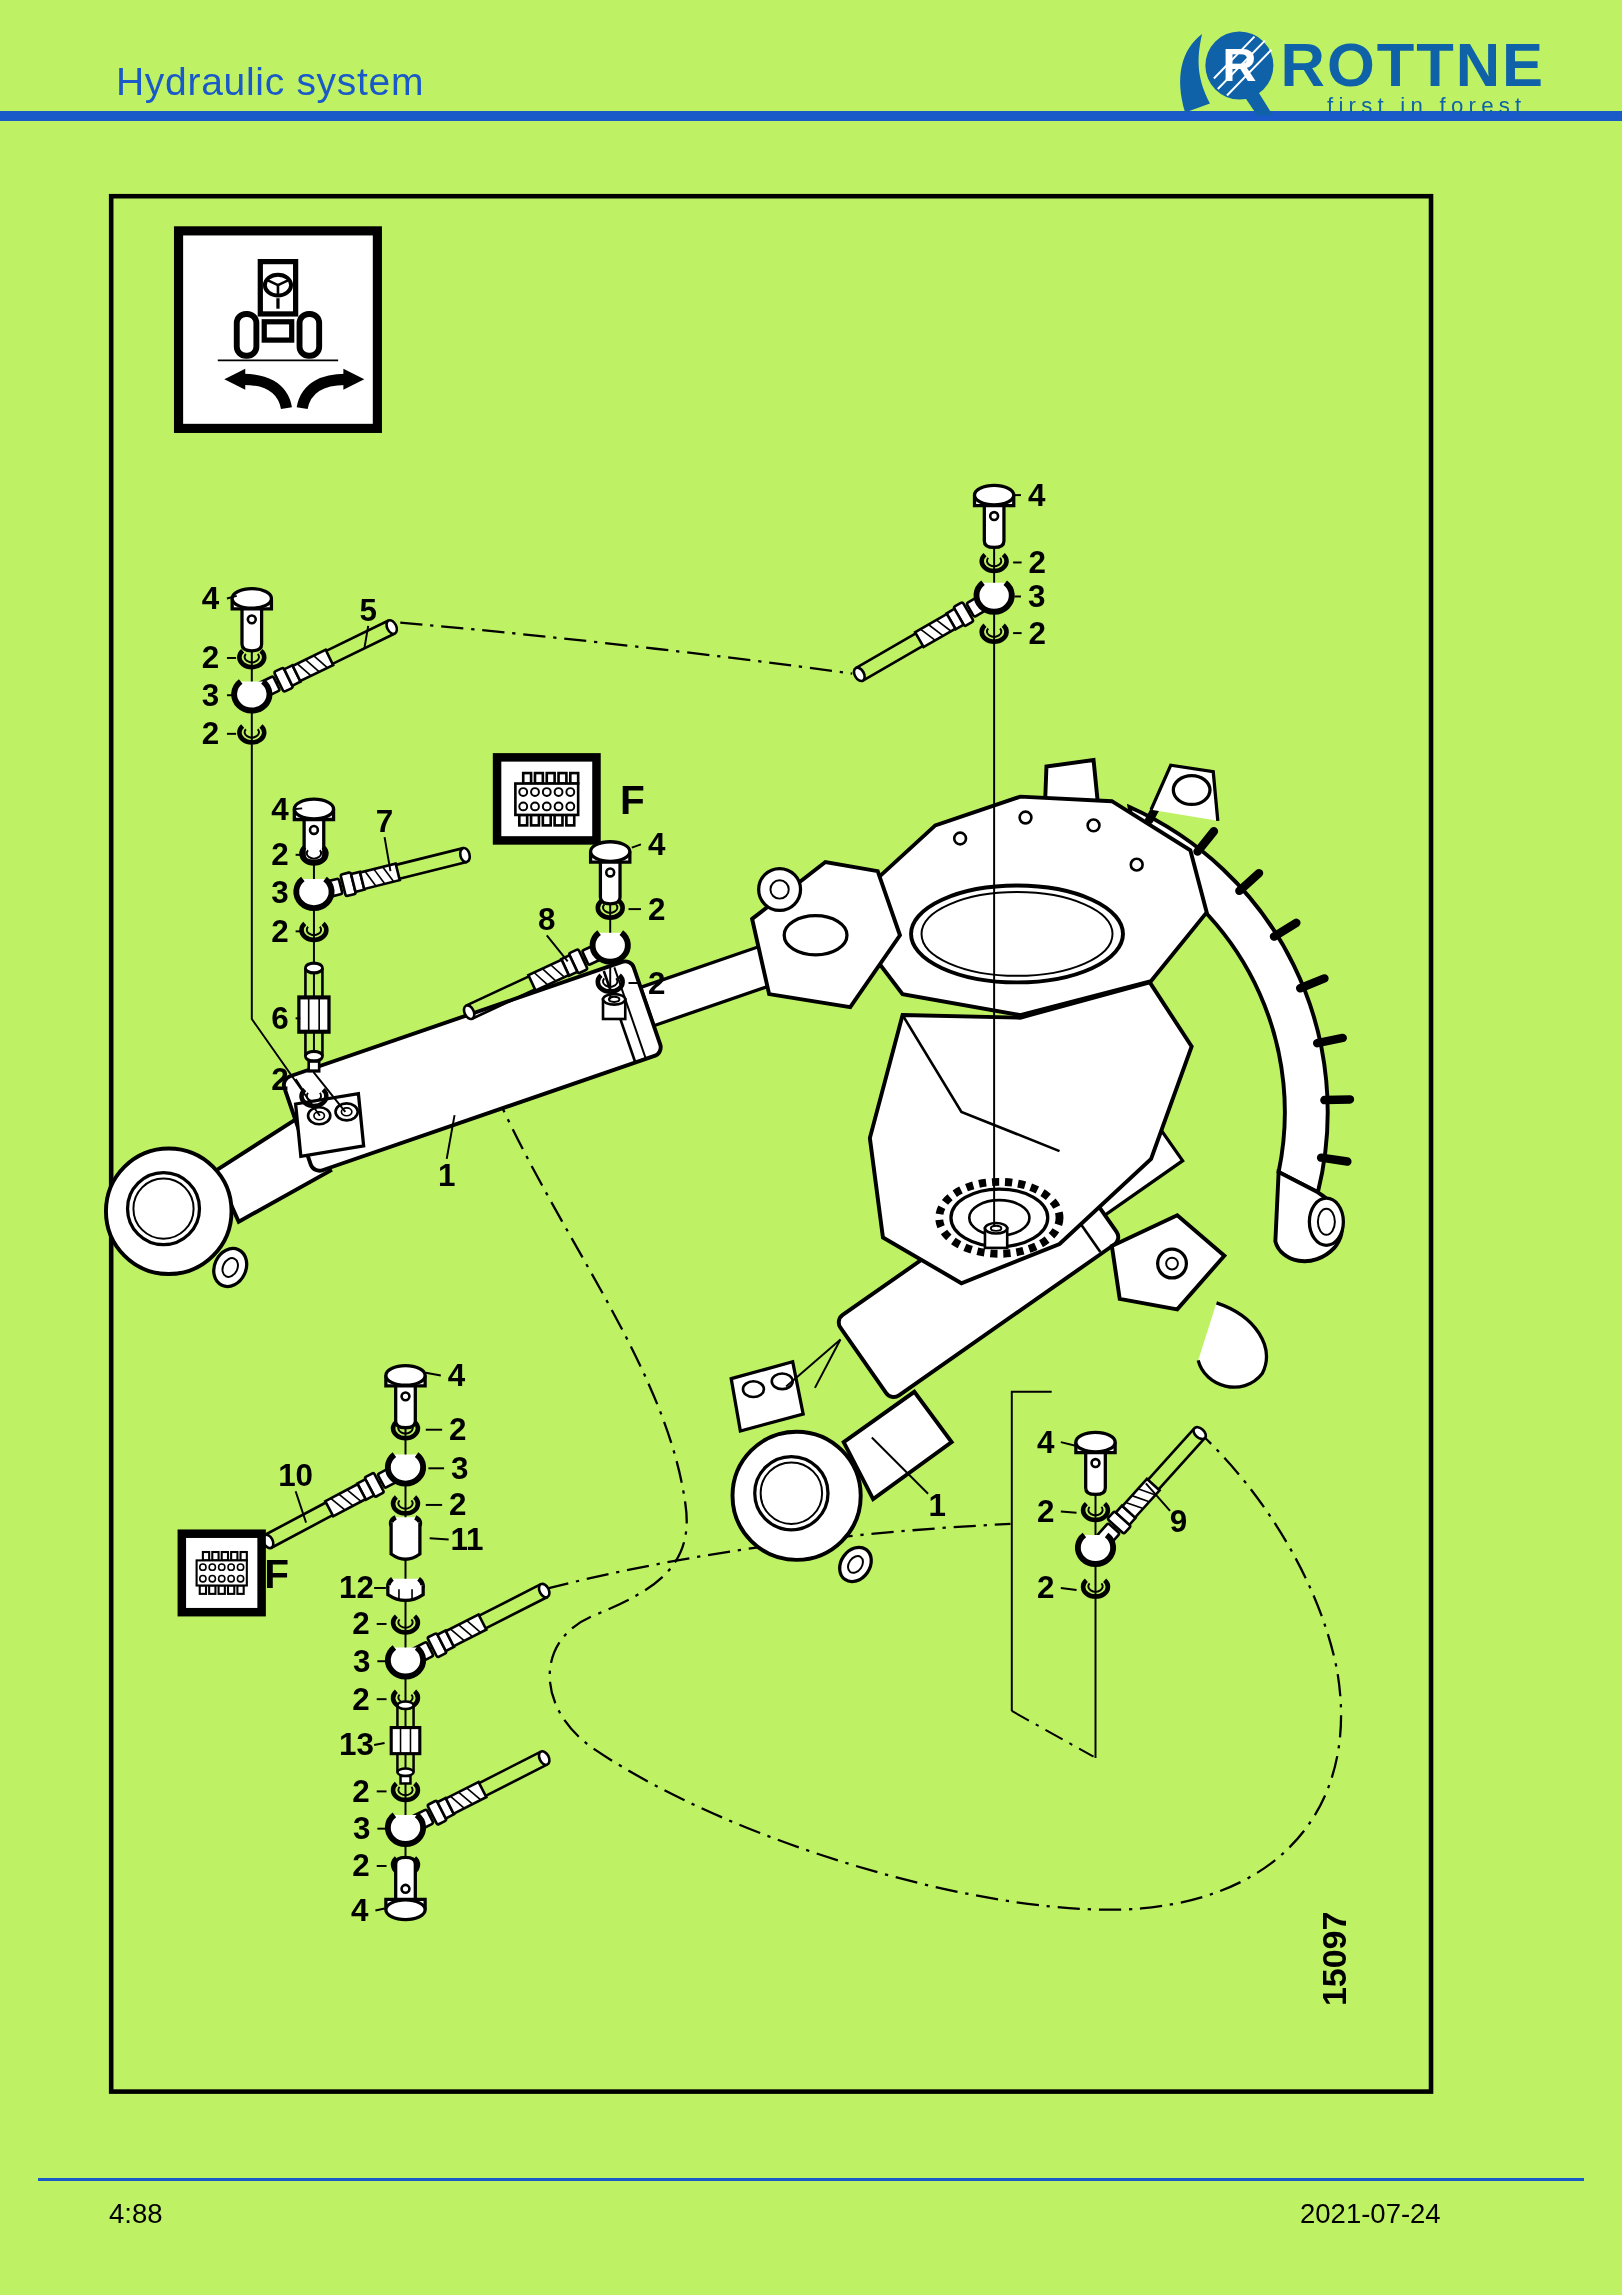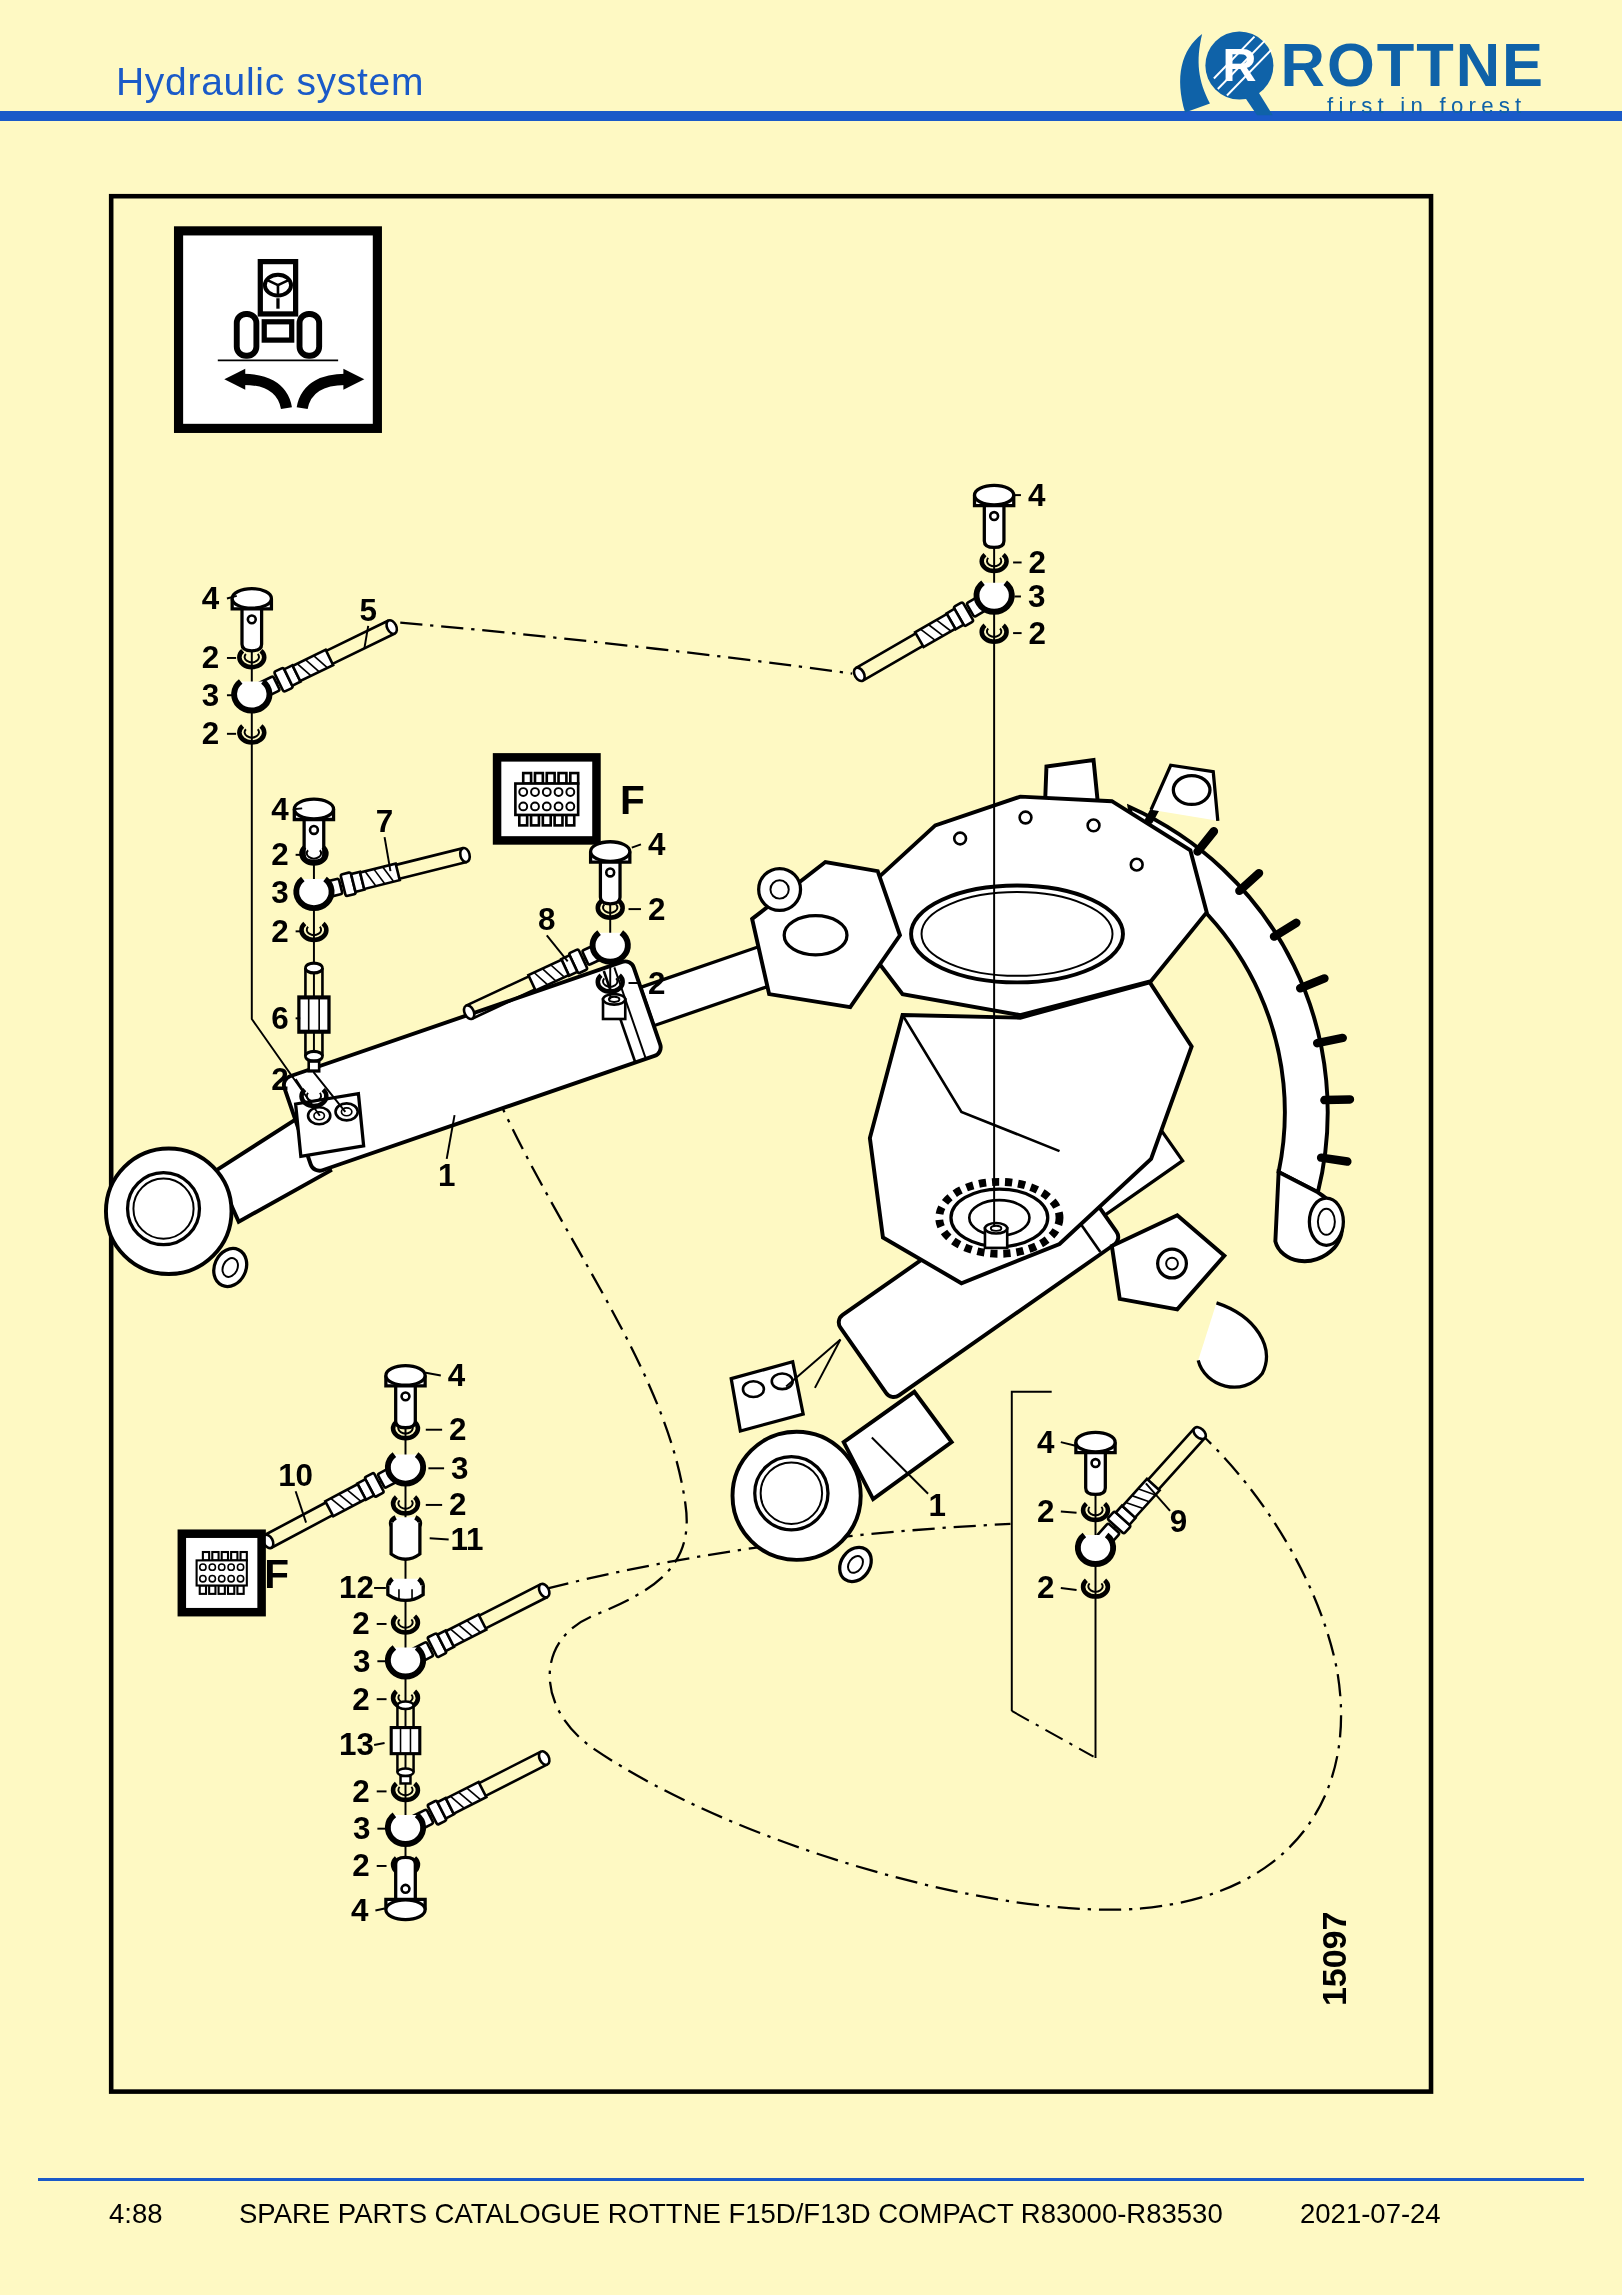--- a/index.html
+++ b/index.html
@@ -1,16 +1,16 @@
 <!DOCTYPE html>
 <html style="font-size:10.5px"><head>
 <meta charset="utf-8">
 <style>
   html,body{margin:0;padding:0;background:#ffffff;}
-  .page{position:relative;width:1622px;height:2295px;background:#fef9c3;overflow:hidden;
+  .page{position:relative;width:1622px;height:2295px;background:#bef264;overflow:hidden;
         font-family:"Liberation Sans",sans-serif;}
   .page-title{position:absolute;left:116px;top:60px;font-size:39px;color:#1A5AC8;
               letter-spacing:0.7px;}
   .title-bar{position:absolute;left:0;top:111px;width:1622px;height:9.8px;background:#1A5AC8;}
   .diagram-svg{position:absolute;left:0;top:0;}
   .footer-line{position:absolute;left:38px;top:2178px;width:1546px;height:3.3px;background:#1A5AC8;}
   .footer-text{position:absolute;top:2198px;font-size:27.5px;color:#000;}
   .f-pageref{left:99px;margin-left:10px;}
   .f-cat{left:239px;}
   .f-date{left:1300px;}
@@ -404,17 +404,16 @@
         <text x="1599" y="2311" class="callout" text-anchor="middle" dominant-baseline="central">2</text>
         <line x1="1789" y1="2310" x2="1752" y2="2268" stroke="#000" stroke-width="3"></line>
         <text x="1802" y="2326" class="callout" text-anchor="middle" dominant-baseline="central">9</text>
         <line x1="1622" y1="2428" x2="1646" y2="2431" stroke="#000" stroke-width="3"></line>
         <text x="1599" y="2428" class="callout" text-anchor="middle" dominant-baseline="central">2</text>
       </g>
   </svg>
 
   <div class="footer-line"></div>
   <div class="footer-text f-pageref">4:88</div>
-  <div class="footer-text f-cat">SPARE PARTS CATALOGUE ROTTNE F15D/F13D COMPACT R83000-R83530</div>
   <div class="footer-text f-date">2021-07-24</div>
 
 </div>
 
 
 </body></html>

